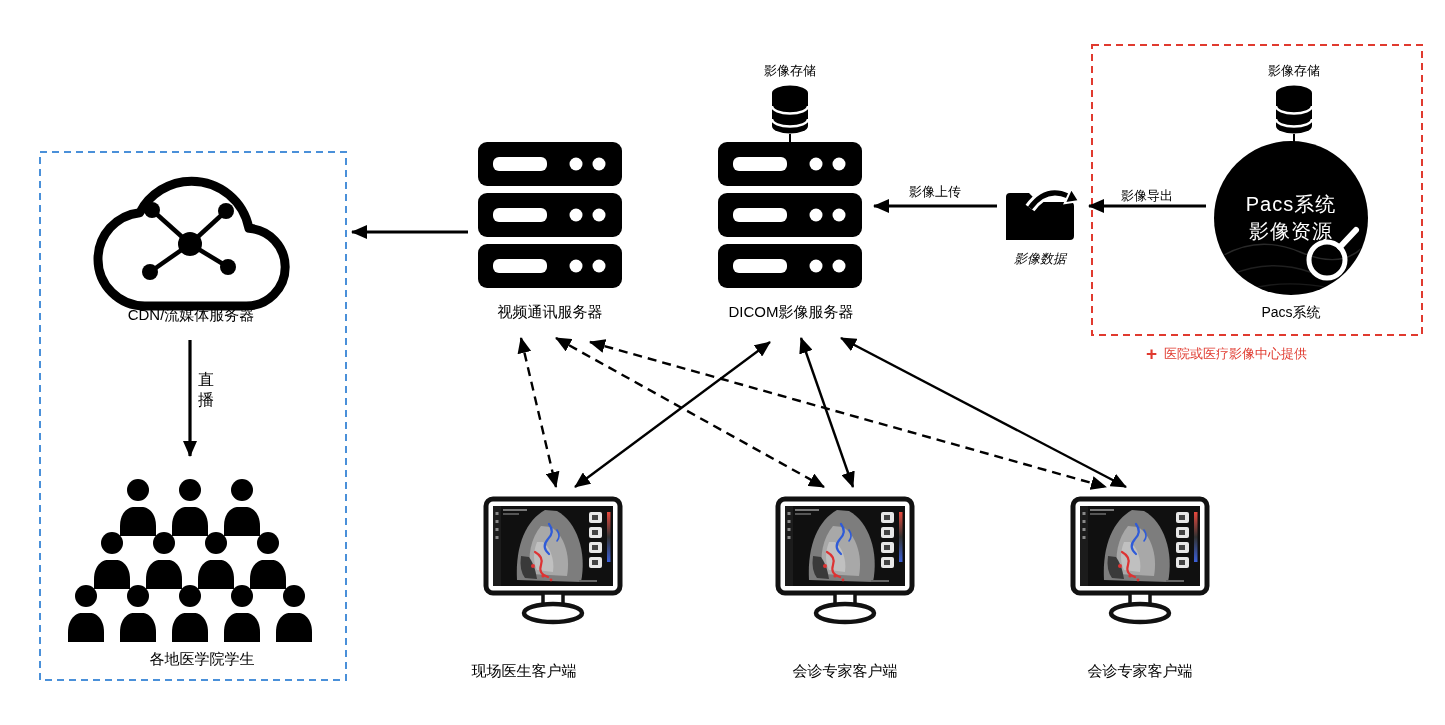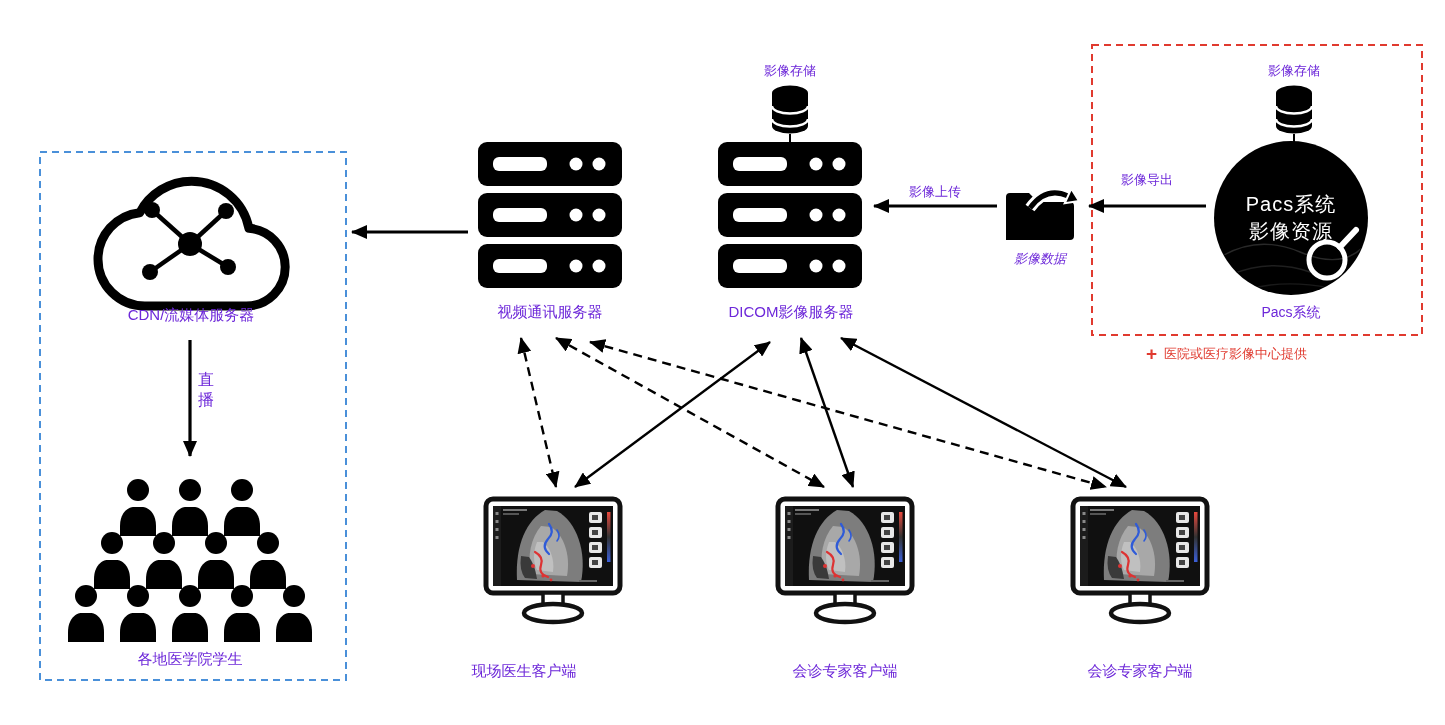--- a/index.html
+++ b/index.html
@@ -6,21 +6,21 @@
   .canvas{
     position:relative;
     width:1445px;height:725px;
     background:#fff;
     font-family:"Liberation Sans","DejaVu Sans",sans-serif;
     overflow:hidden;
   }
   .canvas svg.layer{position:absolute;left:0;top:0;}
   .lbl{
     position:absolute;
-    color:#6d28d9;
+    color:#000000;
     white-space:nowrap;
     font-family:"Liberation Sans","DejaVu Sans",sans-serif;
     line-height:1.2;
   }
   .ctr{transform:translateX(-50%);}
   .lbl-big{font-size:15px;}
   .lbl-sm{font-size:13px;}
   .pacs-circle-text{
     position:absolute;
     left:1291px;top:218px;
@@ -230,35 +230,35 @@
   <line x1="841" y1="338" x2="1126" y2="487" stroke="#000" stroke-width="2.4" marker-start="url(#ah)" marker-end="url(#ah)"></line>
 </svg>
 
 <div class="lbl lbl-sm ctr" style="left:790px;top:63px;">影像存储</div>
 <div class="lbl lbl-sm ctr" style="left:1294px;top:63px;">影像存储</div>
 
 <div class="lbl lbl-big ctr" style="left:550px;top:303px;">视频通讯服务器</div>
 <div class="lbl lbl-big ctr" style="left:791px;top:303px;">DICOM影像服务器</div>
 
 <div class="lbl lbl-sm ctr" style="left:935px;top:184px;">影像上传</div>
-<div class="lbl lbl-sm ctr" style="left:1147px;top:172px;font-family:Liberation Serif, serif;">影像导出</div>
+<div class="lbl lbl-sm ctr" style="left:1147px;top:188px;font-family:Liberation Serif, serif;">影像导出</div>
 <div class="lbl lbl-sm ctr" style="left:1040px;top:251px;font-style:italic;">影像数据</div>
 
 <div class="pacs-circle-text">
   <div>Pacs系统</div>
   <div>影像资源</div>
 </div>
 <div class="lbl ctr" style="left:1291px;top:304px;font-size:14px;">Pacs系统</div>
 
 <div class="note">
   <span class="plus">+</span>
   <span class="txt">医院或医疗影像中心提供</span>
 </div>
 
 <div class="lbl lbl-big ctr" style="left:191px;top:306px;">CDN/流媒体服务器</div>
 <div class="lbl vert" style="left:198px;top:370px;">直播</div>
-<div class="lbl lbl-big ctr" style="left:190px;top:650px;">各地医学院学生</div>
+<div class="lbl lbl-big ctr" style="left:202px;top:650px;">各地医学院学生</div>
 
 <div class="lbl lbl-big ctr" style="left:524px;top:662px;">现场医生客户端</div>
 <div class="lbl lbl-big ctr" style="left:845px;top:662px;">会诊专家客户端</div>
 <div class="lbl lbl-big ctr" style="left:1140px;top:662px;">会诊专家客户端</div>
 
 </div>
 
 </body></html>

